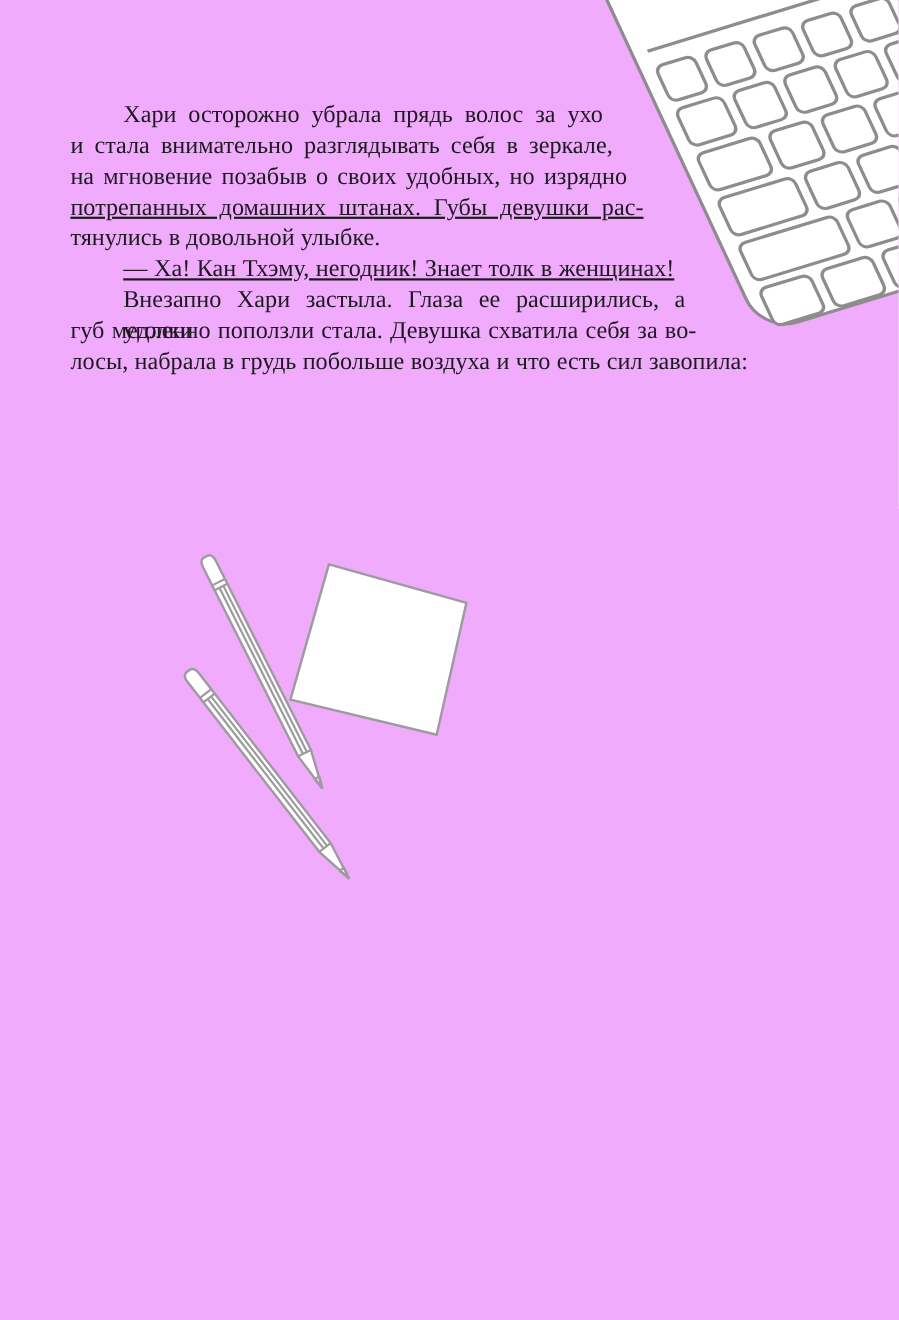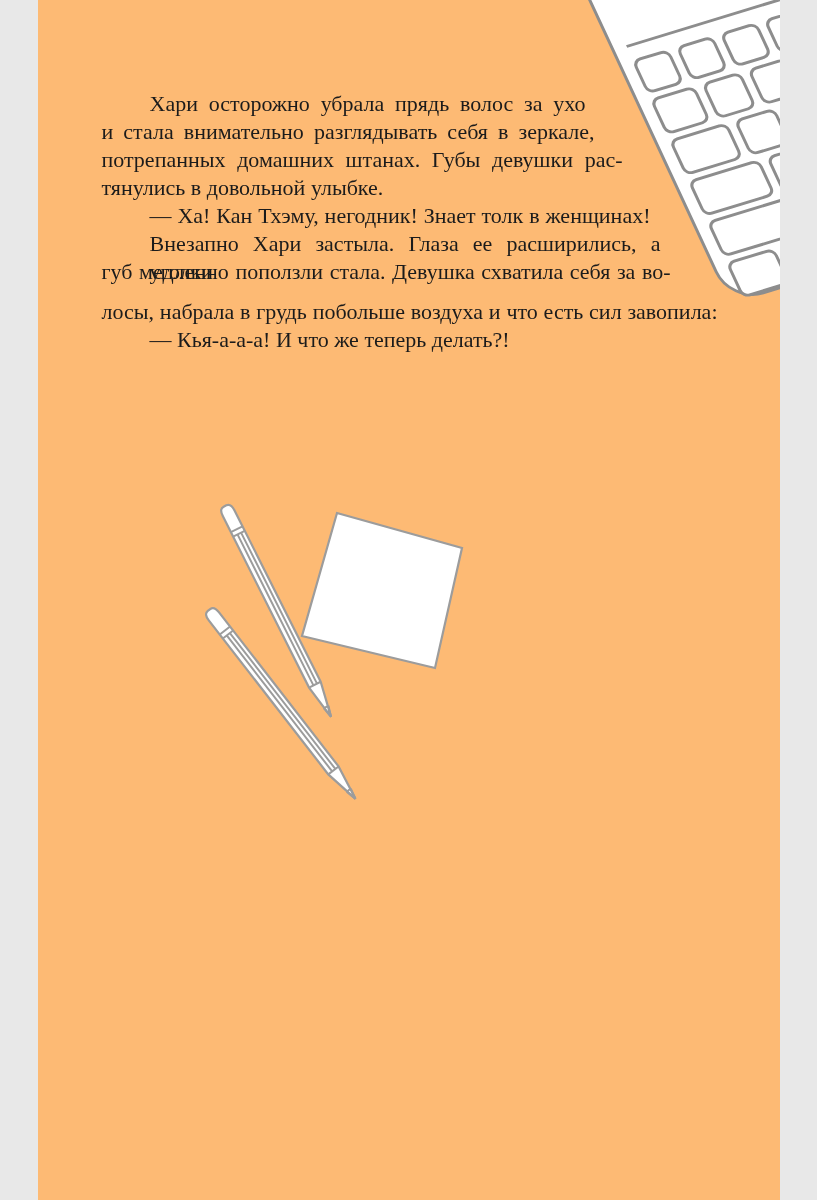--- a/index.html
+++ b/index.html
@@ -1,19 +1,19 @@
 <!DOCTYPE html>
 <html><head>
 <meta charset="utf-8">
 <style>
   html,body{margin:0;padding:0;background:#e8e8e8;}
   .page{
     position:relative;
-    width:742px;height:1200px;
-    background:#fdba74;
+    width:817px;height:1200px;
+    background:#f0abfc;
     overflow:hidden;
     margin:0 auto;
   }
   .art{position:absolute;left:0;top:0;z-index:1;}
   .text-block{
     position:absolute;left:64px;top:90px;z-index:2;
     font-family:"Liberation Serif","DejaVu Serif",serif;
     font-size:22px;line-height:28px;
     color:#1b1b1b;
   }
@@ -96,21 +96,21 @@
       </g>
     <g id="pencil2" transform="translate(171 610) rotate(52.2)">
         <path d="M8 -6.5 L203 -6.5 L239 0 L203 6.5 L8 6.5 Q0 6.5 0 1.5 L0 -1.5 Q0 -6.5 8 -6.5 Z" class="art2"></path>
         <path d="M26 -6.5 L26 6.5 M31 -6.5 L31 6.5 M203 -6.5 L203 6.5 M31 -2.4 L203 -2.4 M31 1.6 L203 1.6 M228 -2.6 L239 0 M228 2.6 L239 0 M228 -2.6 L228 2.6" class="art2ln"></path>
       </g>
   </svg>
 
   <div class="text-block" id="text-block">
       <div class="line j ind" style="width: 484px;">Хари осторожно убрала прядь волос за ухо</div>
       <div class="line j" style="width: 493px;">и стала внимательно разглядывать себя в зеркале,</div>
-      <div class="line j" style="width: 521px;">потрепанных домашних штанах. Губы девушки рас-</div>
+      <div class="line j" style="width: 506px;">на мгновение позабыв о своих удобных, но изрядно</div>
+      <div class="line j" style="width: 521px; text-decoration: underline;">потрепанных домашних штанах. Губы девушки рас-</div>
       <div class="line">тянулись в довольной улыбке.</div>
-      <div class="line j ind" style="width: 549px;">— Ха! Кан Тхэму, негодник! Знает толк в женщинах!</div>
+      <div class="line j ind" style="width: 549px; text-decoration: underline;">— Ха! Кан Тхэму, негодник! Знает толк в женщинах!</div>
       <div class="line j ind" style="width: 559px;">Внезапно Хари застыла. Глаза ее расширились, а уголки</div>
       <div class="line j" style="width: 569px;">губ медленно поползли стала. Девушка схватила себя за во-</div>
-      <div class="line j" style="width: 616px; margin-top: 12px;">лосы, набрала в грудь побольше воздуха и что есть сил завопила:</div>
-      <div class="line ind">— Кья-а-а-а! И что же теперь делать?!</div>
+      <div class="line j" style="width: 616px;">лосы, набрала в грудь побольше воздуха и что есть сил завопила:</div>
     </div>
 </div>
 
 </body></html>

